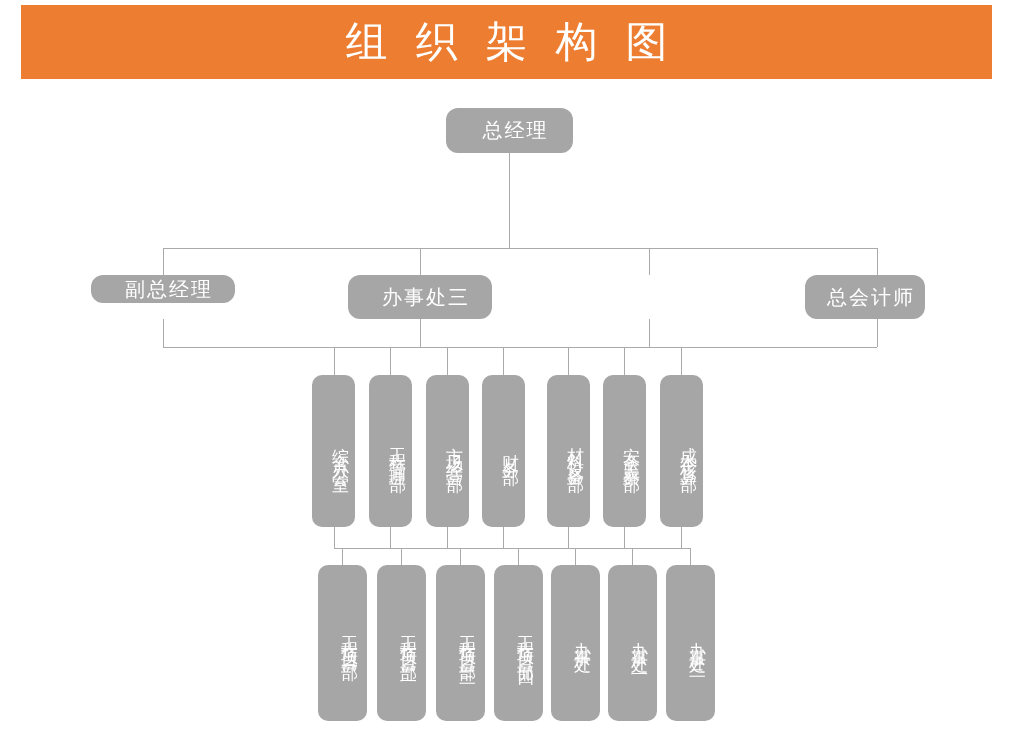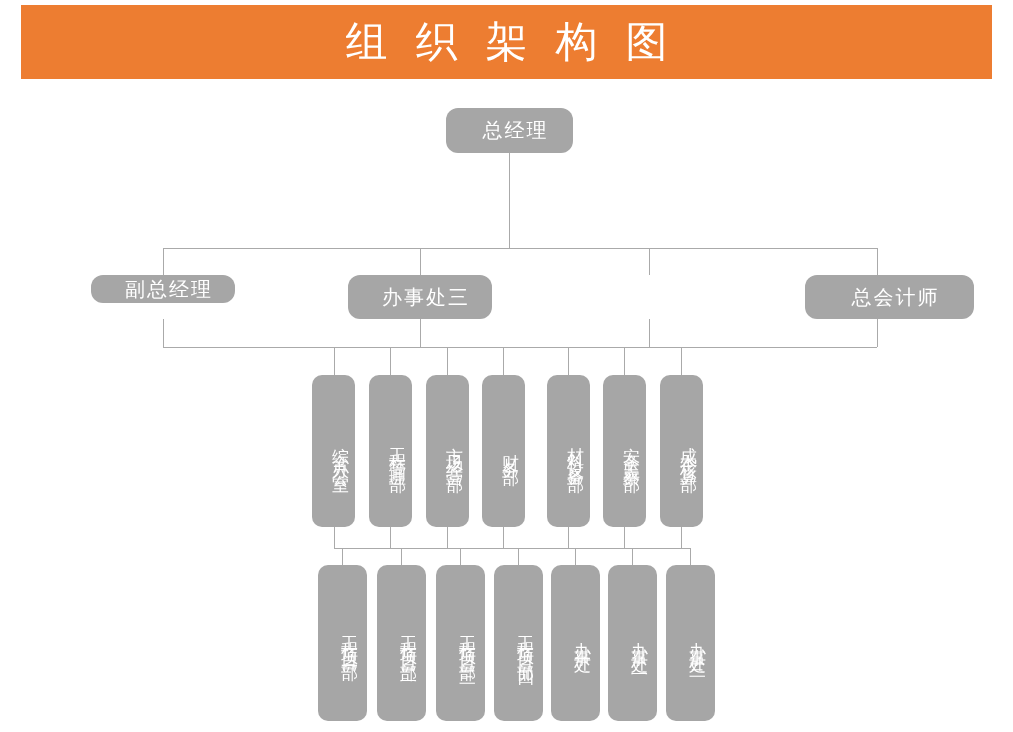--- a/index.html
+++ b/index.html
@@ -101,21 +101,21 @@
   <div class="line v" style="left:460px;top:548px;height:17px"></div>
   <div class="line v" style="left:518px;top:548px;height:17px"></div>
   <div class="line v" style="left:575px;top:548px;height:17px"></div>
   <div class="line v" style="left:632px;top:548px;height:17px"></div>
   <div class="line v" style="left:690px;top:548px;height:17px"></div>
 
   <div class="node wide" style="left:446px;top:108px;width:127px;height:45px">总经理</div>
 
   <div class="node wide" style="left:91px;top:275px;width:144px;height:28px">副总经理</div>
   <div class="node wide" style="left:348px;top:275px;width:144px;height:44px">办事处三</div>
-  <div class="node wide" style="left:805px;top:275px;width:169px;height:44px">总会计师</div>
+  <div class="node wide" style="left:805px;top:275px;width:120px;height:44px">总会计师</div>
 
   <div class="node tall" style="left:312px;top:375px;width:43px;height:152px">综合办公室</div>
   <div class="node tall" style="left:369px;top:375px;width:43px;height:152px">工程管理部</div>
   <div class="node tall" style="left:426px;top:375px;width:43px;height:152px">市场经营部</div>
   <div class="node tall" style="left:482px;top:375px;width:43px;height:152px">财务部</div>
   <div class="node tall" style="left:547px;top:375px;width:43px;height:152px">材料设备部</div>
   <div class="node tall" style="left:603px;top:375px;width:43px;height:152px">安全监察部</div>
   <div class="node tall" style="left:660px;top:375px;width:43px;height:152px">成本核算部</div>
 
   <div class="node tall" style="left:318px;top:565px;width:49px;height:156px">工程项目部一</div>

